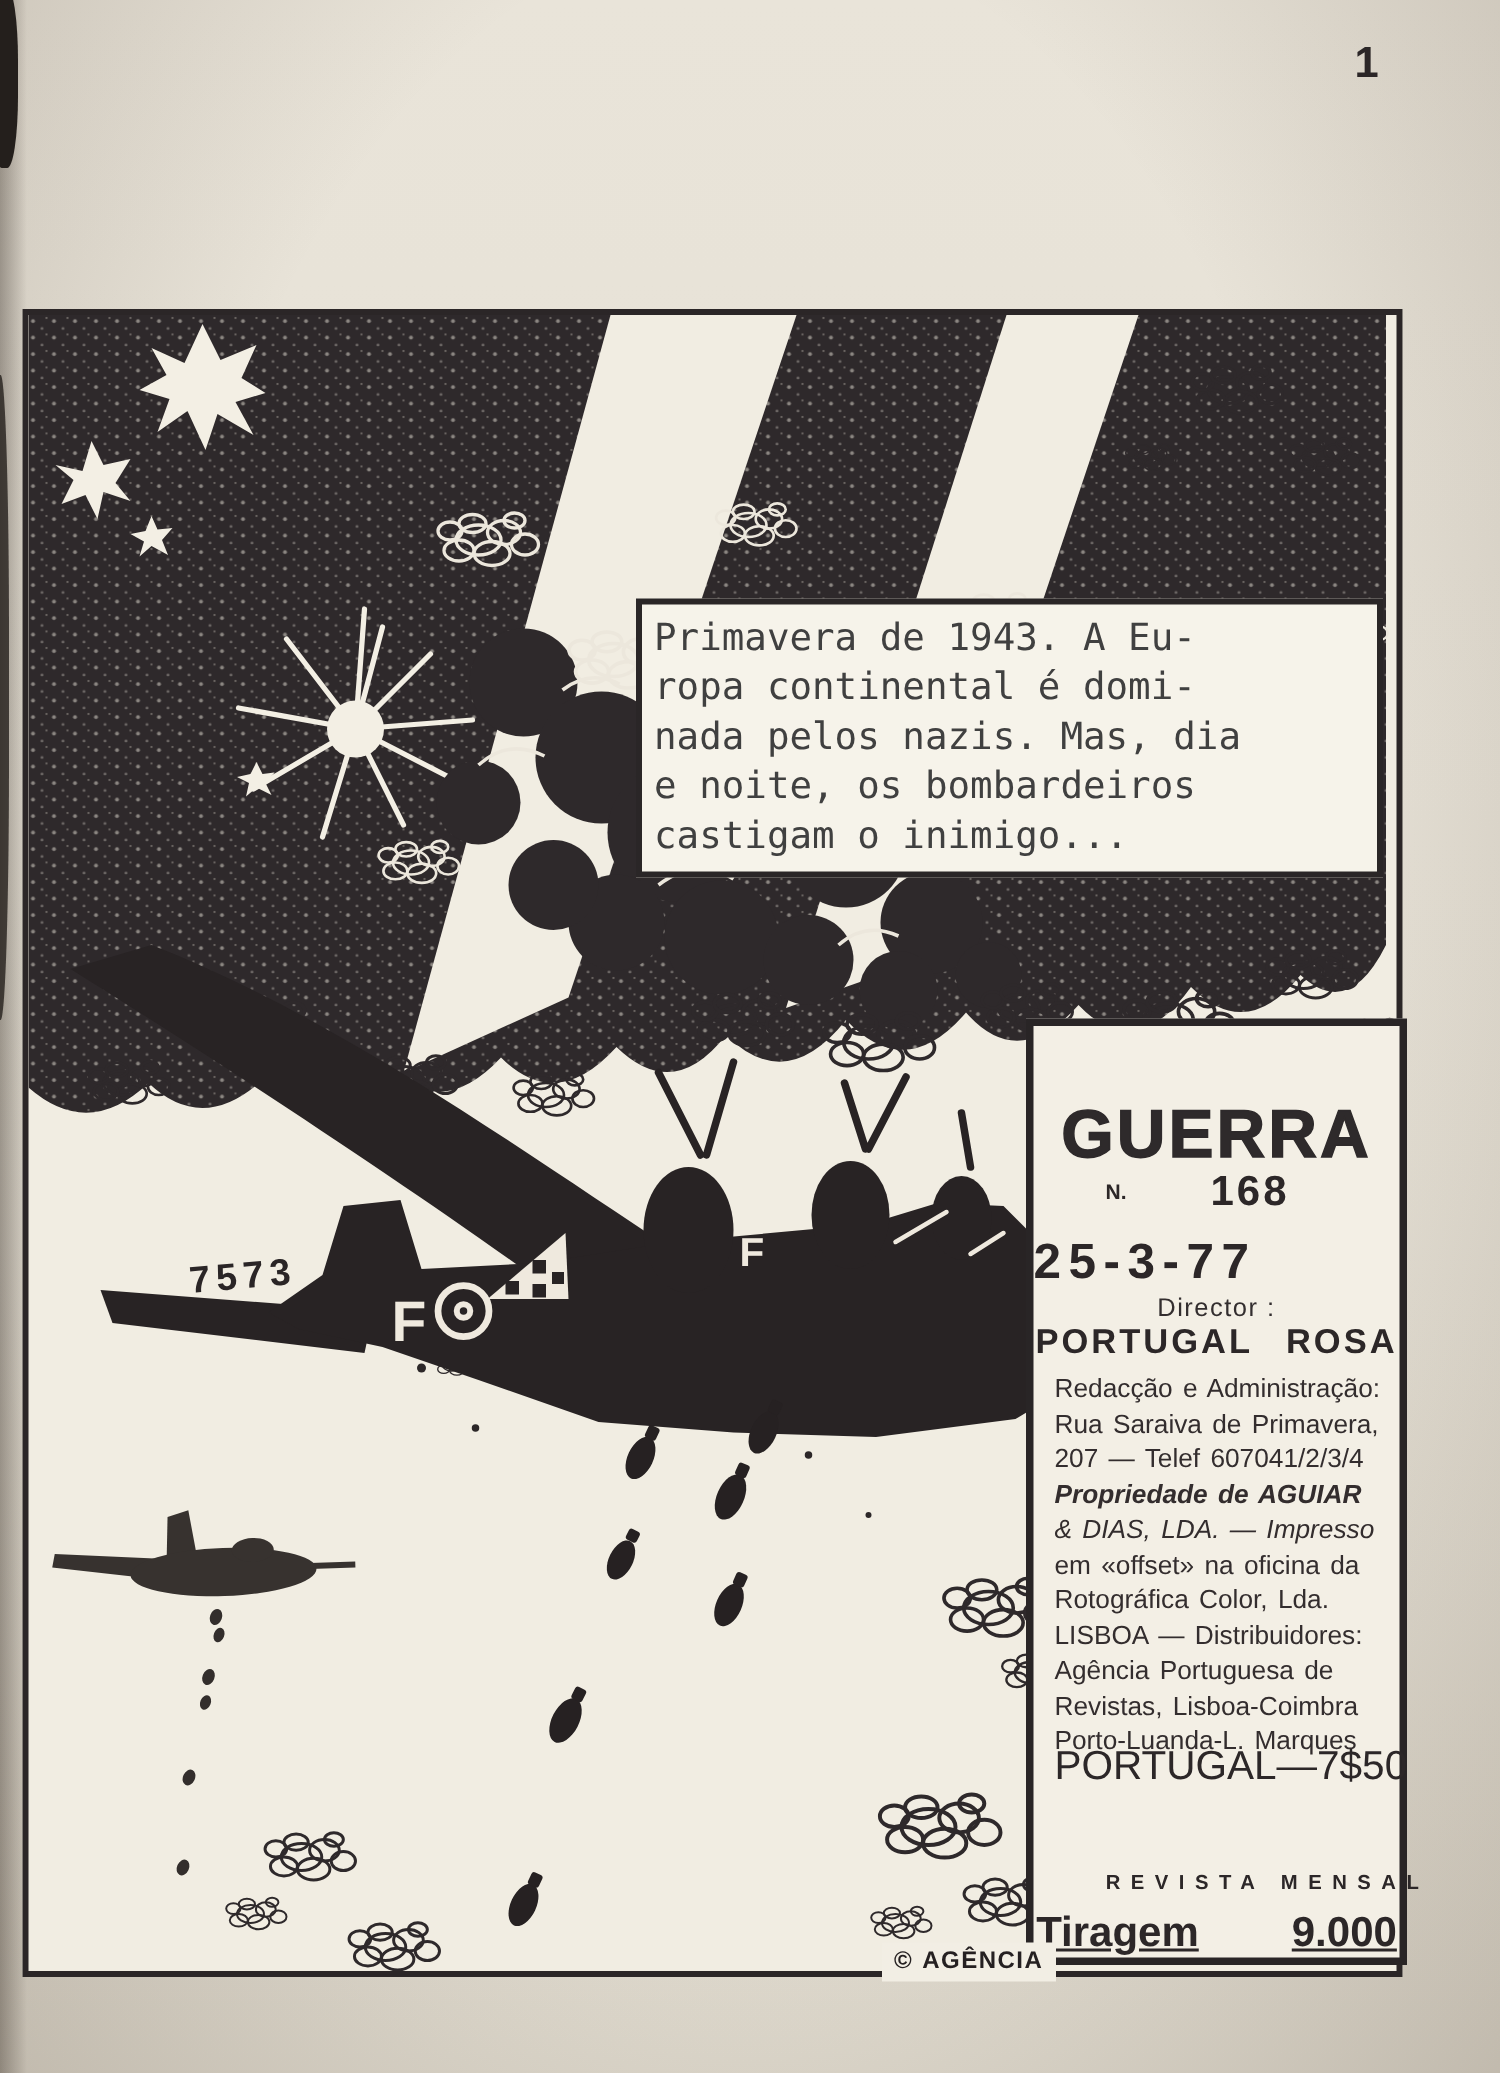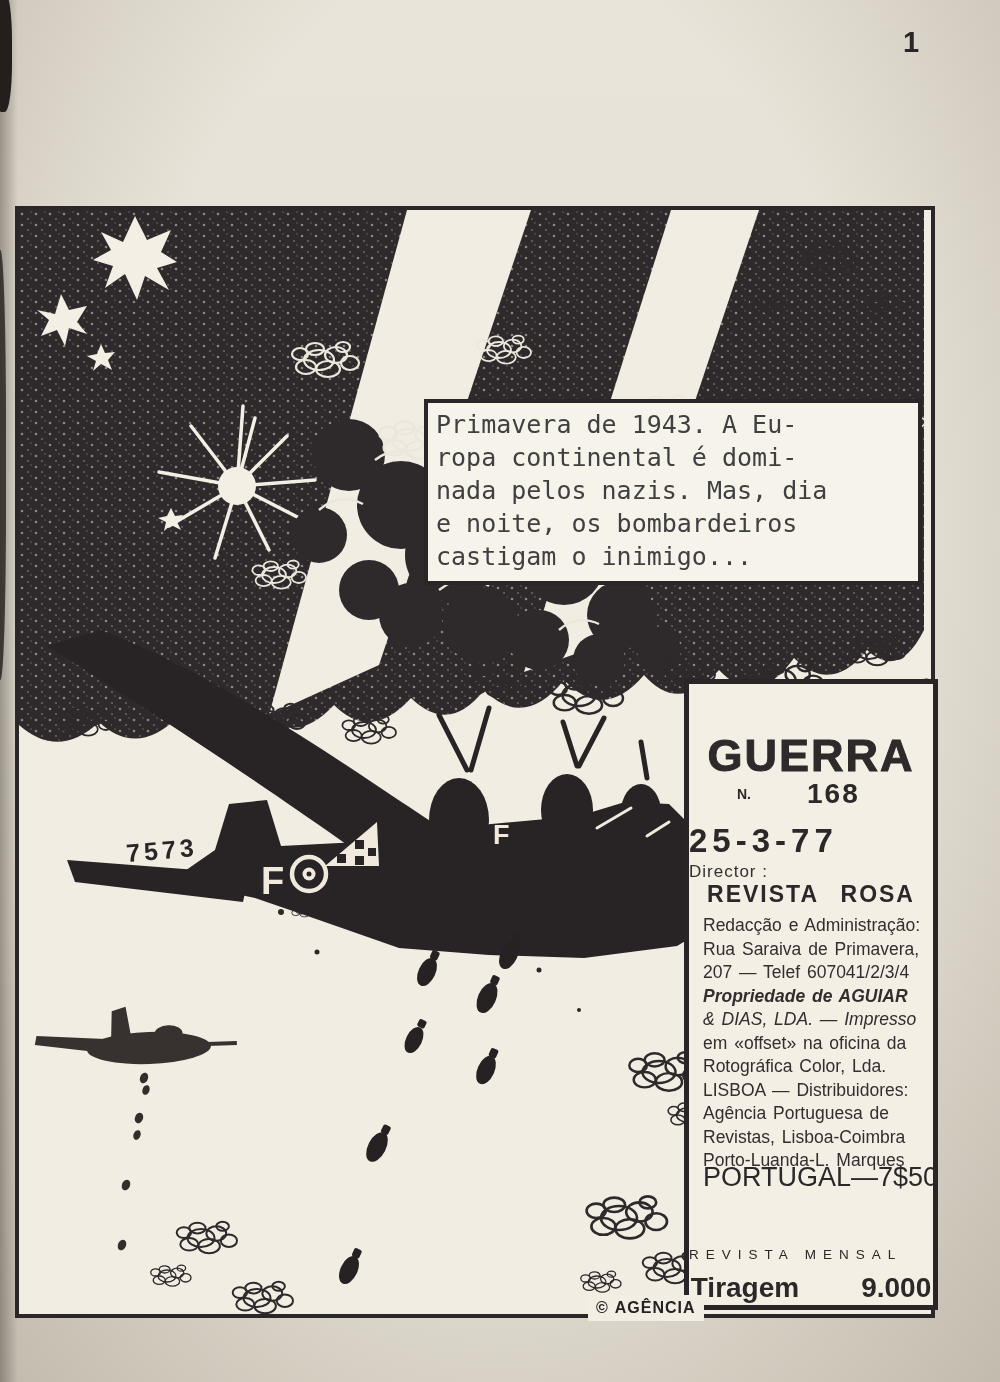--- a/index.html
+++ b/index.html
@@ -34,30 +34,30 @@
   
   .infobox{position:absolute;left:684px;top:679px;width:244px;height:621px;
     background:#f3efe5;border:5px solid #292526;z-index:3;}
   .ib-title{position:absolute;top:14px;left:0;width:100%;text-align:center;
     font-size:45px;font-weight:bold;letter-spacing:2px;color:#2e2a2b;margin-top:32px;-webkit-text-stroke:1px #2e2a2b;}
   .ib-issue{position:absolute;top:94px;left:48px;display:flex;align-items:center;gap:8px;}
   .ib-issue .n{font-size:14px;font-weight:bold;}
   .ib-issue .num{font-size:28px;font-weight:bold;letter-spacing:2px;margin-left:48px;}
   .ib-date{position:absolute;top:138px;left:0;width:100%;
     font-size:33px;font-weight:bold;letter-spacing:5px;}
-  .ib-director{position:absolute;top:178px;left:0;width:100%;text-align:left;font-size:17px;letter-spacing:1px;color:#332e2f;}
+  .ib-director{position:absolute;top:178px;left:0;width:100%;text-align:center;font-size:17px;letter-spacing:1px;color:#332e2f;}
   .ib-name{position:absolute;top:197px;left:0;width:100%;text-align:center;
     font-size:23px;font-weight:bold;letter-spacing:2px;word-spacing:14px;}
   .ib-address{position:absolute;top:230px;left:14px;right:6px;font-size:17.5px;line-height:23.5px;color:#332d2e;word-spacing:2px;}
   .ib-price{position:absolute;top:478px;left:0;width:100%;box-sizing:border-box;padding:0 14px;
     display:flex;justify-content:space-between;font-size:27px;font-weight:normal;}
-  .ib-monthly{position:absolute;top:563px;left:0;width:100%;text-align:left;
-    font-size:13.5px;font-weight:normal;letter-spacing:7px;}
+  .ib-monthly{position:absolute;top:563px;left:0;width:100%;text-align:center;
+    font-size:13.5px;font-weight:bold;letter-spacing:7px;padding-left:34px;}
   .ib-tiragem{position:absolute;top:588px;left:0;width:100%;display:flex;justify-content:center;gap:62px;
-    font-size:28px;font-weight:bold;}
+    font-size:28px;font-weight:bold;text-decoration:underline;}
 
   
   .credit{position:absolute;left:588px;top:1295px;height:26px;background:#f2eee4;z-index:4;
     display:flex;align-items:center;gap:6px;padding:0 8px;font-size:16px;font-weight:bold;color:#252021;letter-spacing:1px;}
 </style>
 </head>
 <body>
 
 <div class="page">
 
@@ -271,21 +271,21 @@
   </div>
 
   <div class="infobox">
     <div class="ib-title">GUERRA</div>
     <div class="ib-issue">
       <span class="n">N.</span>
       <span class="num">168</span>
     </div>
     <div class="ib-date">25-3-77</div>
     <div class="ib-director">Director :</div>
-    <div class="ib-name">REVISTA ROSA</div>
+    <div class="ib-name">PORTUGAL ROSA</div>
     <div class="ib-address">
       <div>Redacção e Administração:</div>
       <div>Rua Saraiva de Primavera,</div>
       <div>207 — Telef 607041/2/3/4</div>
       <div style="font-style:italic;font-weight:bold;">Propriedade de AGUIAR</div>
       <div style="font-style:italic;">&amp; DIAS, LDA. — Impresso</div>
       <div>em «offset» na oficina da</div>
       <div>Rotográfica Color, Lda.</div>
       <div>LISBOA — Distribuidores:</div>
       <div>Agência Portuguesa de</div>

